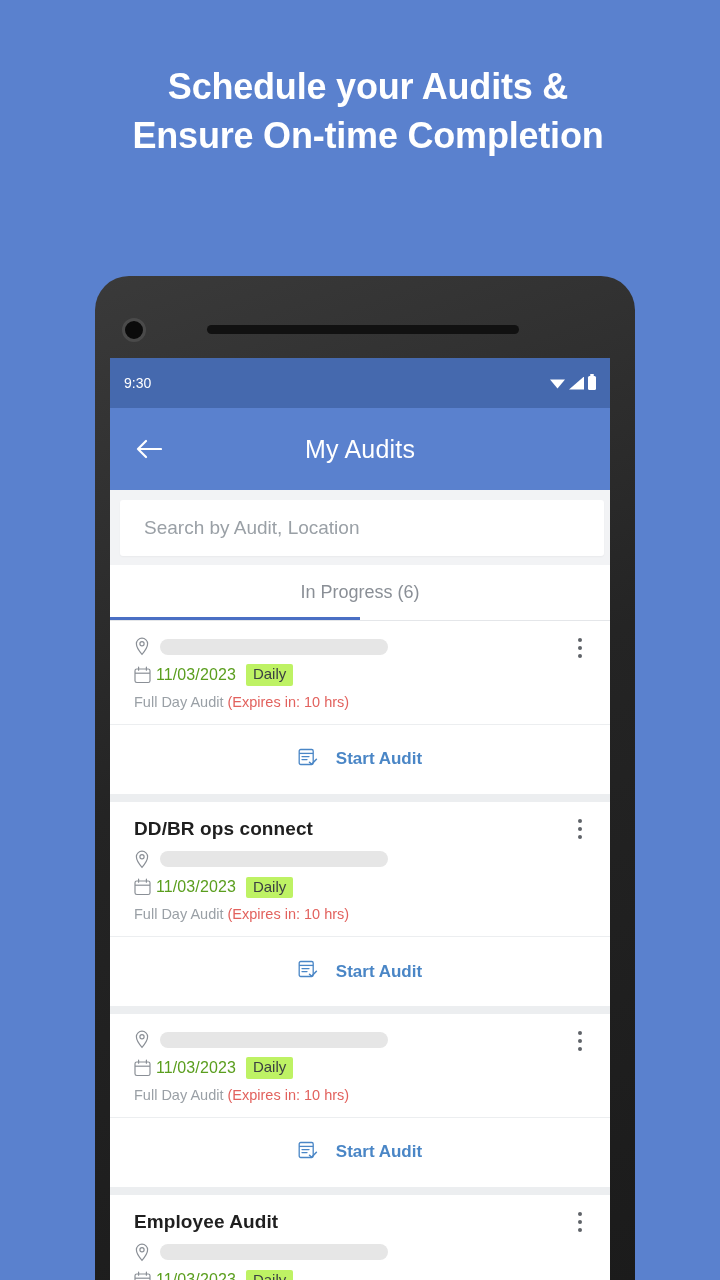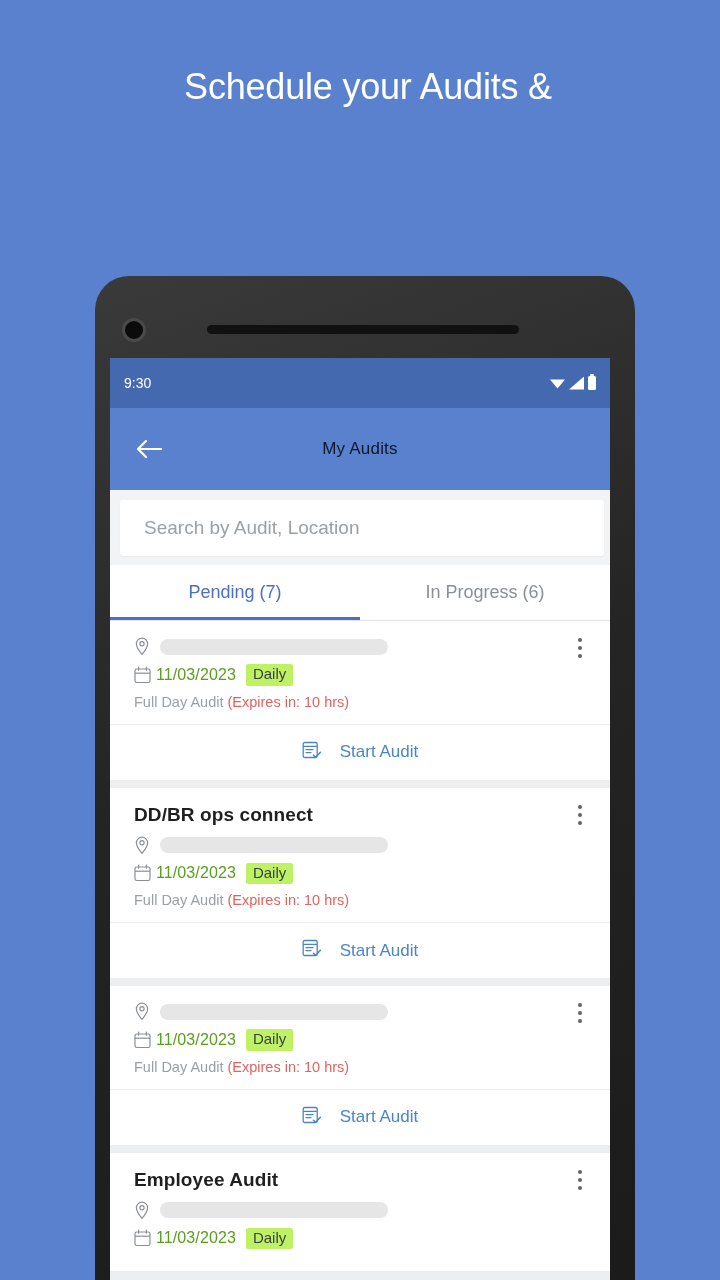--- a/index.html
+++ b/index.html
@@ -10,21 +10,21 @@
   }
   body { background: #5a81ce; position: relative; }
 
   
   .hero {
     position: absolute;
     top: 62px; left: 16px; right: 0;
     text-align: center;
     color: #ffffff;
     font-size: 36px;
-    font-weight: 400;
+    font-weight: 700;
     line-height: 49px;
     letter-spacing: -0.2px;
   }
   .hero .line { display: block; white-space: nowrap; }
 
   
   .phone {
     position: absolute;
     left: 95px; top: 276px;
     width: 540px; height: 1010px;
@@ -109,22 +109,22 @@
     position: absolute;
     left: 24px; top: 50%;
     transform: translateY(-50%);
     width: 30px; height: 30px;
     display: flex; align-items: center; justify-content: center;
     cursor: pointer;
   }
   .appbar-title {
     width: 100%;
     text-align: center;
-    color: #0f172a;
-    font-size: 17px;
+    color: #ffffff;
+    font-size: 25px;
     font-weight: 400;
     letter-spacing: 0.2px;
   }
 
   .search-wrap {
     background: #f2f3f5;
     padding: 10px 6px 9px 10px;
   }
   .search-box {
     background: #ffffff;
@@ -228,37 +228,39 @@
   }
   .meta {
     font-size: 14.5px;
     color: #9aa0a6;
     margin-top: 2px;
   }
   .meta .expiry { color: #e2625e; }
 
   .card-action {
     border-top: 1px solid #eceef0;
-    height: 56px;
+    height: 70px;
     display: flex;
     align-items: center;
     justify-content: center;
     gap: 18px;
     cursor: pointer;
+    font-weight: bold;
   }
   .card-action .label {
     color: #4a86c6;
     font-size: 17px;
   }
 </style>
 </head>
 <body>
 
 <div class="hero">
   <span class="line">Schedule your Audits &amp;</span>
+  <span class="line">Ensure On-time Completion</span>
 </div>
 
 <div class="phone">
   <div class="bezel-top">
     <div class="camera"></div>
     <div class="speaker"></div>
   </div>
 
   <div class="screen">
 
@@ -280,21 +282,20 @@
       <div class="appbar-title">My Audits</div>
     </div>
 
     <div class="search-wrap">
       <div class="search-box">
         <input type="text" placeholder="Search by Audit, Location" style="">
       </div>
     </div>
 
     <div class="tabs">
-      <div class="tab active">Pending (7)</div>
       <div class="tab">In Progress (6)</div>
       <div class="tab-indicator"></div>
     </div>
 
     <div class="list">
 
       <div class="card">
         <div class="card-body">
           <div class="kebab">
               <span></span>

